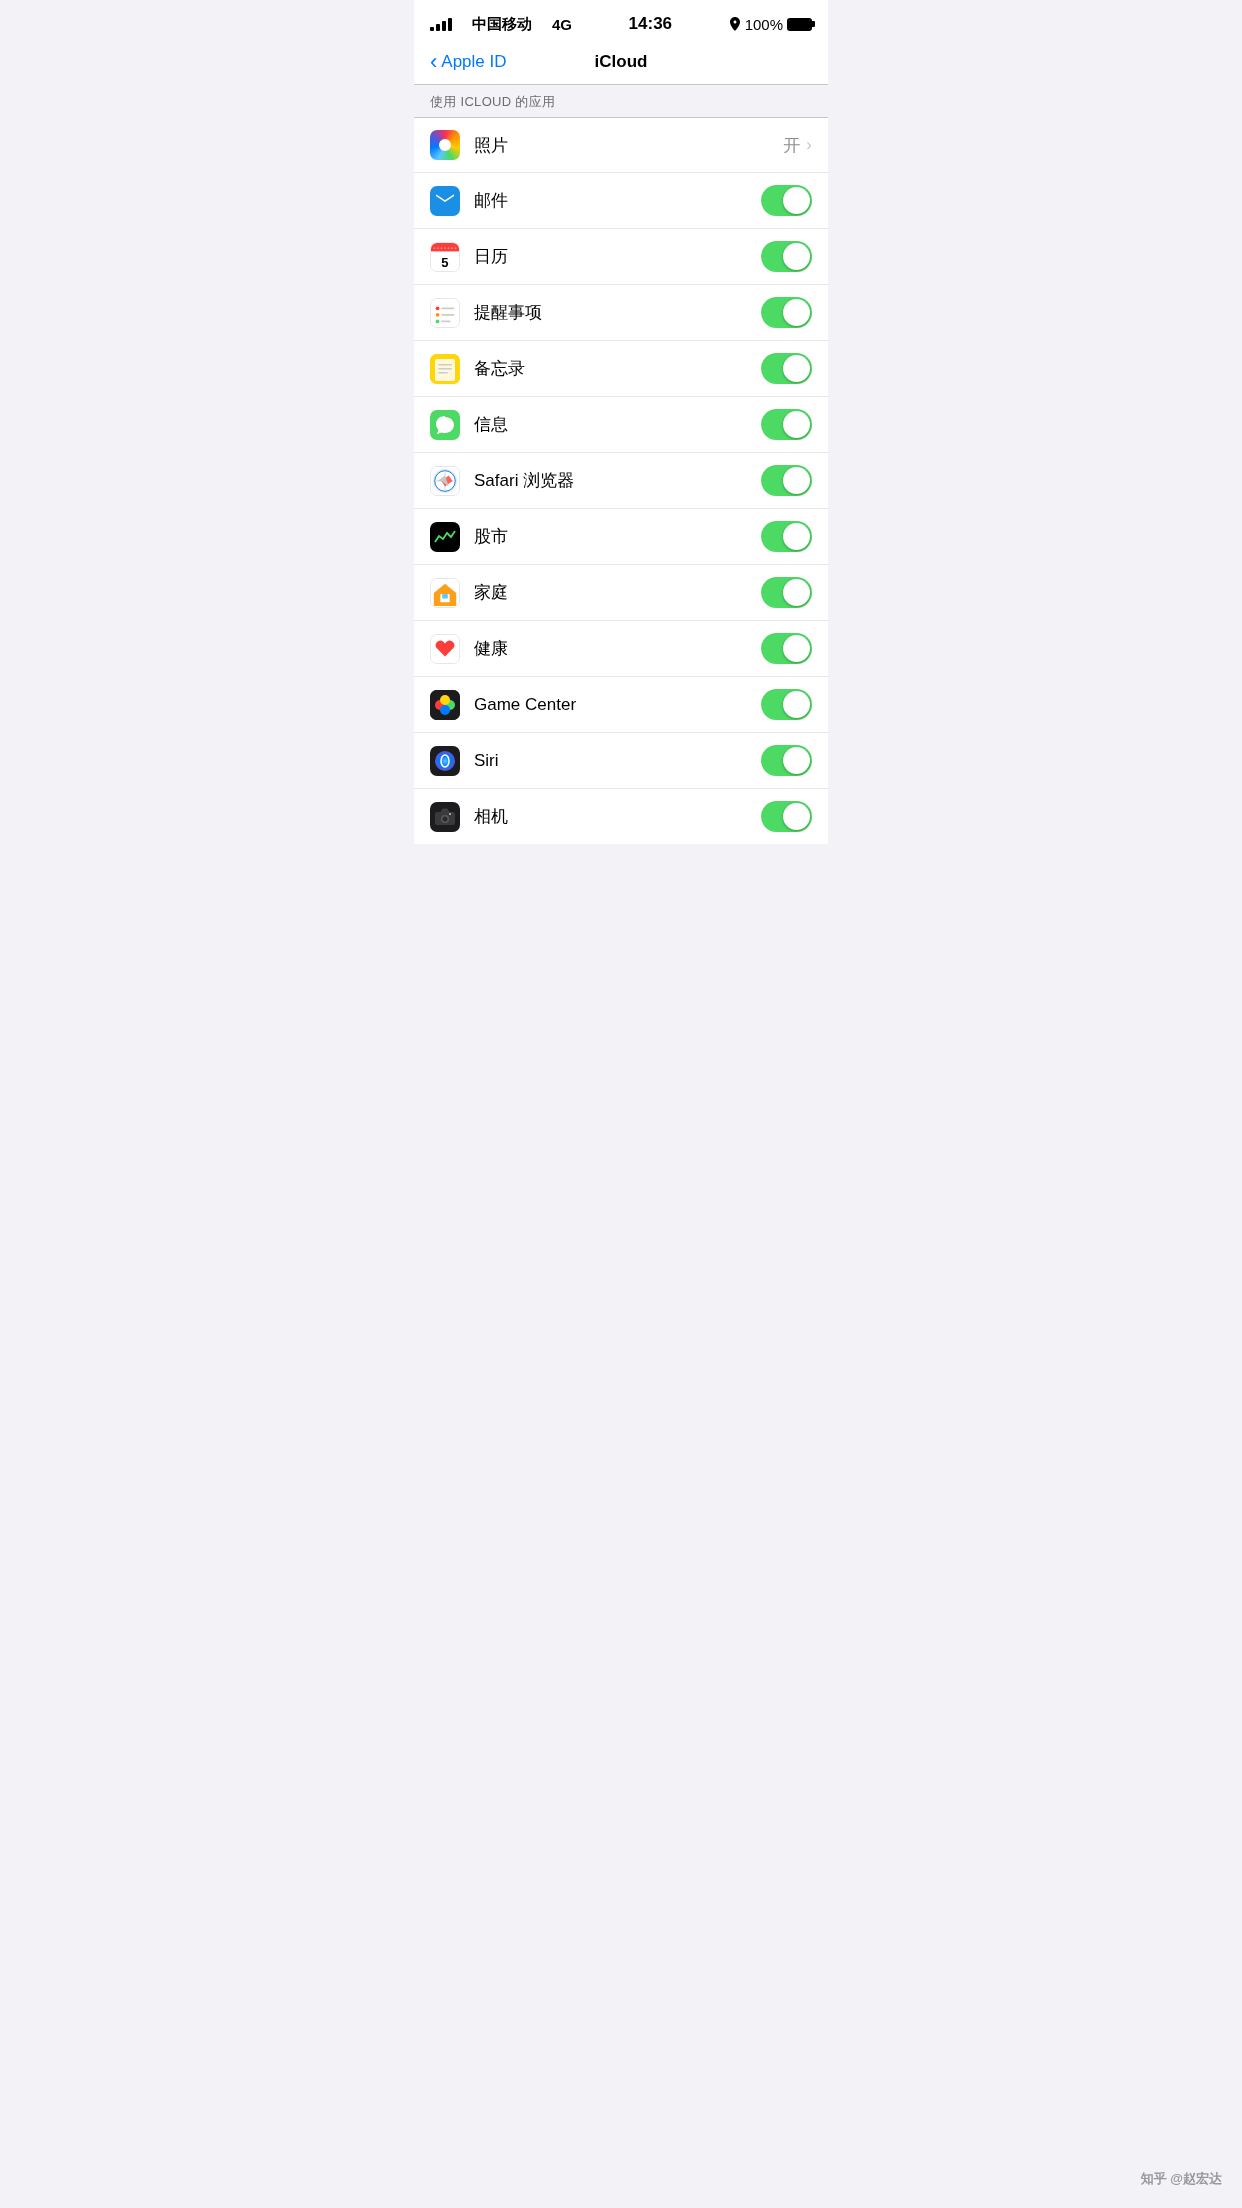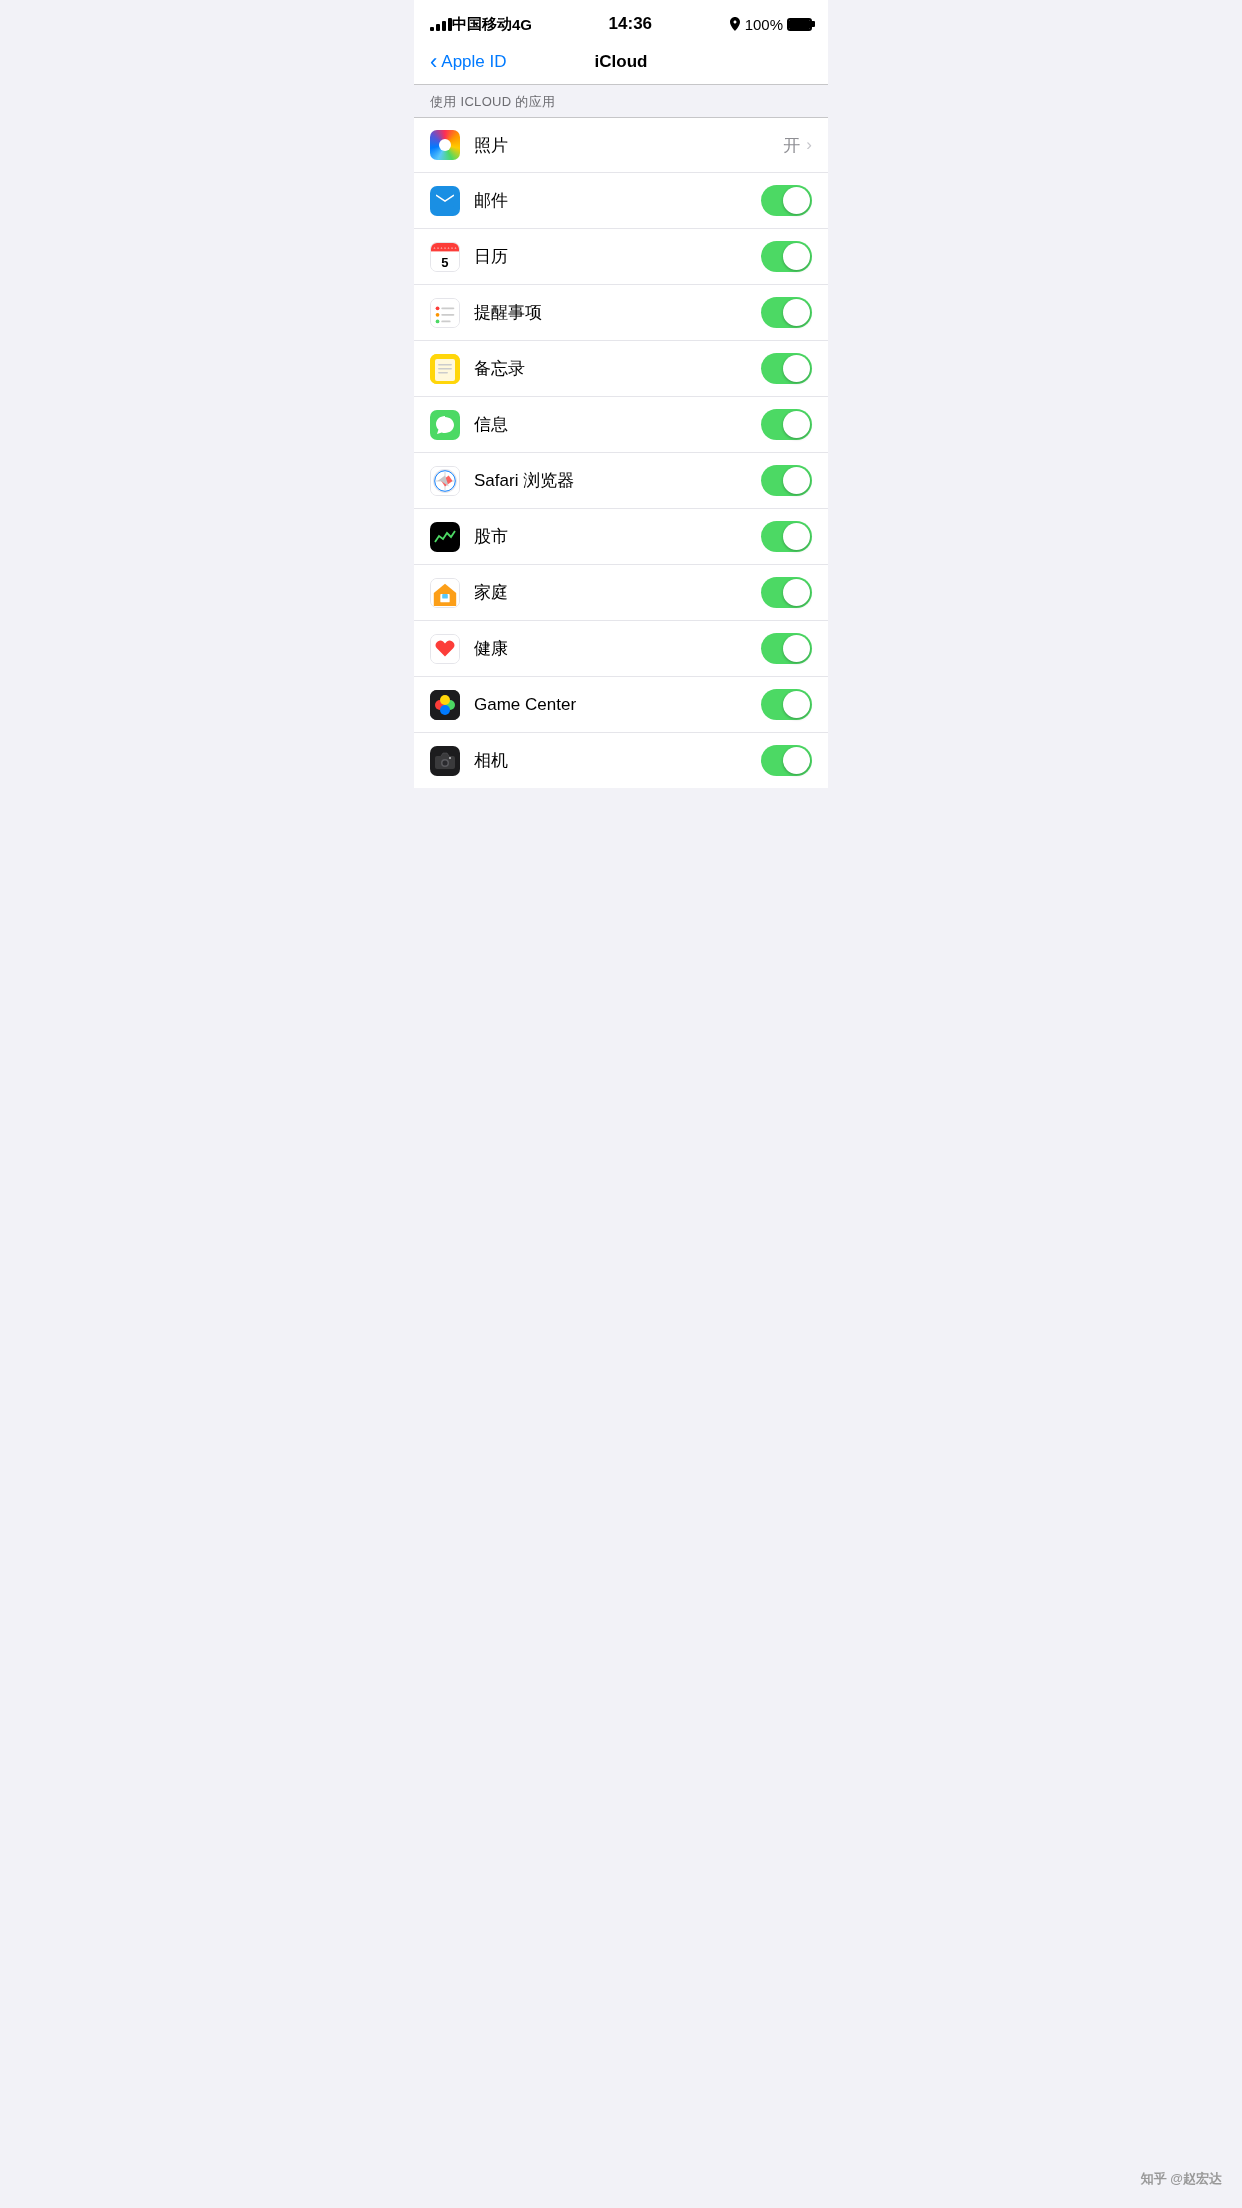--- a/index.html
+++ b/index.html
@@ -15,21 +15,21 @@
     
     .status-bar {
       background: #fff;
       display: flex;
       justify-content: space-between;
       align-items: center;
       padding: 14px 16px 8px;
       font-size: 15px;
       font-weight: 600;
     }
-    .status-left { display: flex; align-items: center; gap: 0; }
+    .status-left { display: flex; align-items: center; gap: 20px; }
     .signal-bars { display: flex; align-items: flex-end; gap: 2px; }
     .signal-bars span {
       background: #000;
       width: 4px;
       border-radius: 1px;
       display: inline-block;
     }
     .status-center { font-size: 17px; font-weight: 600; }
     .status-right { display: flex; align-items: center; gap: 4px; font-size: 15px; font-weight: 500; }
     .battery-icon {
@@ -346,20 +346,39 @@
           <circle cx="15" cy="10" r="5" fill="#ffd60a"></circle>
           <circle cx="15" cy="20" r="5" fill="#007aff"></circle>
         </svg>
     </div>
     <span class="app-label">Game Center</span>
     <div class="toggle on">
       <div class="toggle-knob"></div>
     </div>
   </div>
     <div class="list-item">
+    <div class="app-icon icon-siri" style="background:#1c1c1e;border-radius:7px;overflow:hidden;display:flex;align-items:center;justify-content:center;">
+      <svg width="22" height="22" viewBox="0 0 22 22">
+          <circle cx="11" cy="11" r="10" fill="url(#siriGrad)"></circle>
+          <defs>
+            <radialGradient id="siriGrad">
+              <stop offset="0%" stop-color="#5ac8fa"></stop>
+              <stop offset="50%" stop-color="#007aff"></stop>
+              <stop offset="100%" stop-color="#5856d6"></stop>
+            </radialGradient>
+          </defs>
+          <ellipse cx="11" cy="11" rx="4" ry="6" fill="none" stroke="#fff" stroke-width="1.5"></ellipse>
+        </svg>
+    </div>
+    <span class="app-label">Siri</span>
+    <div class="toggle on">
+      <div class="toggle-knob"></div>
+    </div>
+  </div>
+    <div class="list-item">
     <div class="app-icon icon-camera" style="background:#1c1c1e;border-radius:7px;overflow:hidden;display:flex;align-items:center;justify-content:center;">
       <svg width="22" height="18" viewBox="0 0 22 18">
           <rect x="1" y="4" width="20" height="13" rx="2" fill="#3a3a3c"></rect>
           <path d="M7 4l2-3h4l2 3" fill="#3a3a3c" stroke="#5a5a5e" stroke-width="0.5"></path>
           <circle cx="11" cy="11" r="4" fill="#5a5a5e"></circle>
           <circle cx="11" cy="11" r="2.5" fill="#2a2a2e"></circle>
           <circle cx="16" cy="6" r="1" fill="#c6c6c8"></circle>
         </svg>
     </div>
     <span class="app-label">相机</span>

